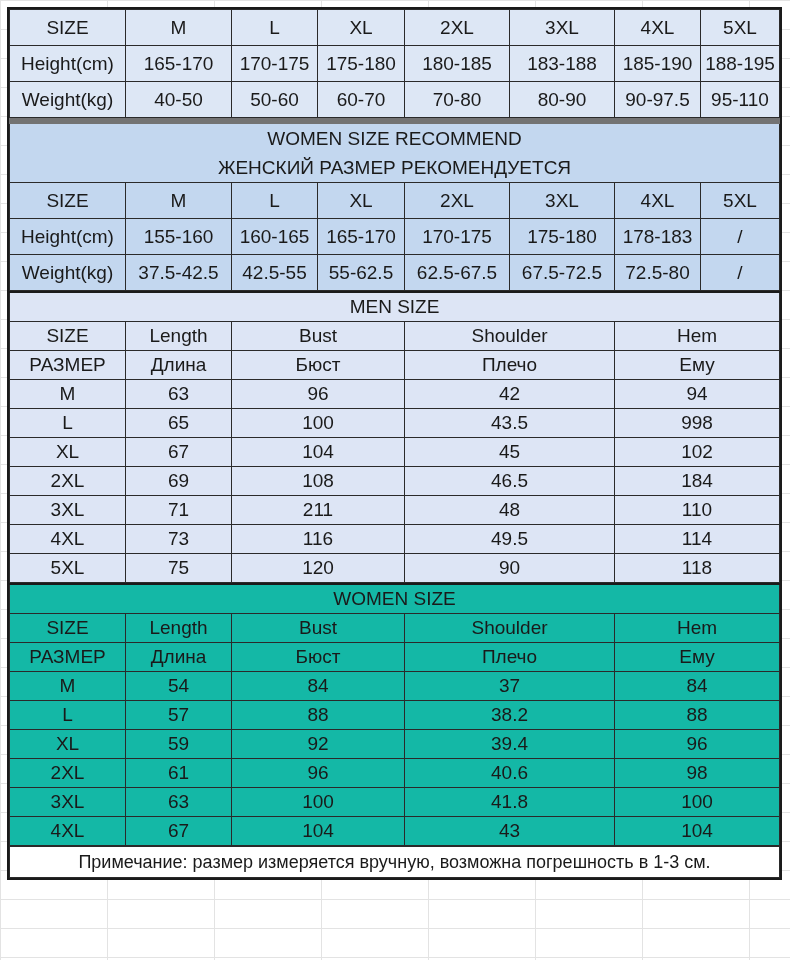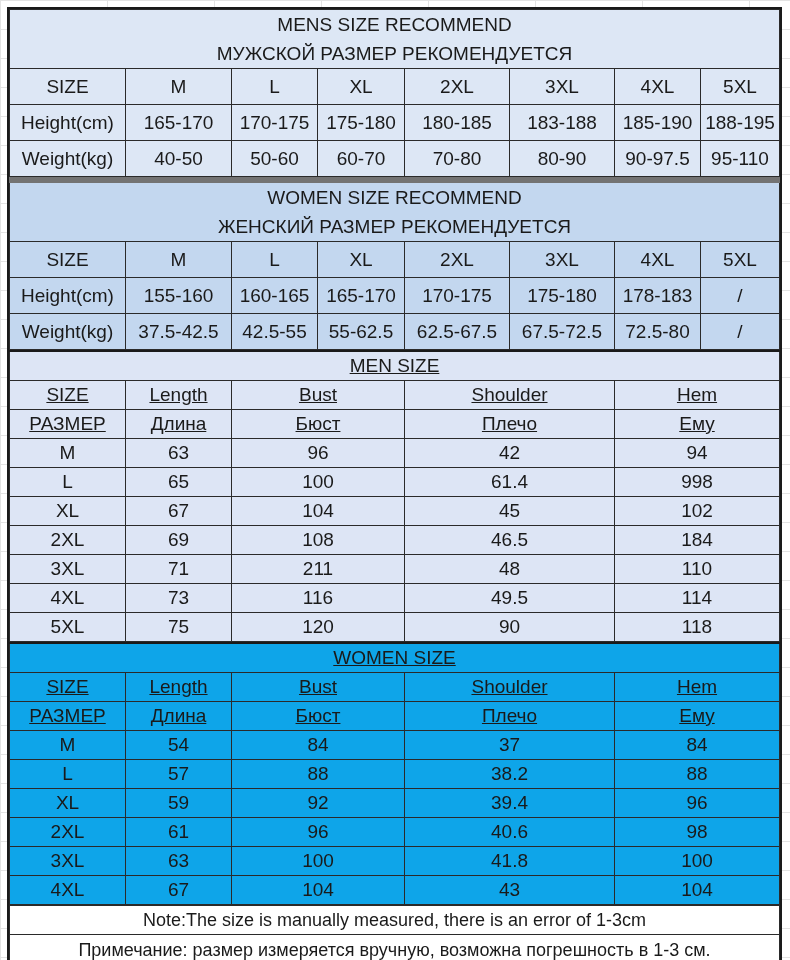--- a/index.html
+++ b/index.html
@@ -24,26 +24,26 @@
   }
   table { border-collapse: collapse; width: 100%; table-layout: fixed; }
   td {
     border: 1.5px solid #2a2a2a;
     text-align: center; vertical-align: middle;
     font-size: 19px; padding: 0; white-space: nowrap; overflow: hidden;
   }
   .t-light td { background: #dde7f5; }
   .t-mid td { background: #c3d7ef; }
   .t-pale td { background: #dde5f5; }
-  .t-blue td { background: #0ea5e9; }
+  .t-blue td { background: #14b8a6; }
   .title-cell { line-height: 29px; }
   .title-line { display: block; height: 29px; }
   .rec tr.r td { height: 35px; }
   .size tr.r td { height: 28px; }
-  .size tr.h td { height: 28px; text-decoration: underline; }
+  .size tr.h td { height: 28px; }
   .note td { background: #ffffff; height: 28px; font-size: 18px; }
   .note tr.n2 td { height: 30px; }
 </style>
 </head>
 <body>
 
 <div class="bg-grid"></div>
 
 <div class="sheet">
 
@@ -52,26 +52,20 @@
       <col style="width:116px">
         <col style="width:106px">
         <col style="width:86px">
         <col style="width:87px">
       <col style="width:105px">
         <col style="width:105px">
         <col style="width:86px">
         <col>
     </colgroup>
     <tbody>
-        <tr>
-      <td colspan="8" class="title-cell" style="height:58px">
-        <span class="title-line">MENS SIZE RECOMMEND</span>
-        <span class="title-line">МУЖСКОЙ РАЗМЕР РЕКОМЕНДУЕТСЯ</span>
-      </td>
-    </tr>
     <tr class="r">
       <td>SIZE</td>
       <td>M</td>
       <td>L</td>
       <td>XL</td>
       <td>2XL</td>
       <td>3XL</td>
       <td>4XL</td>
       <td>5XL</td>
     </tr>
@@ -179,21 +173,21 @@
       <td>M</td>
       <td>63</td>
       <td>96</td>
       <td>42</td>
       <td>94</td>
     </tr>
     <tr class="r">
       <td>L</td>
       <td>65</td>
       <td>100</td>
-      <td>61.4</td>
+      <td>43.5</td>
       <td>998</td>
     </tr>
     <tr class="r">
       <td>XL</td>
       <td>67</td>
       <td>104</td>
       <td>45</td>
       <td>102</td>
     </tr>
     <tr class="r">
@@ -293,22 +287,19 @@
       <td>67</td>
       <td>104</td>
       <td>43</td>
       <td>104</td>
     </tr>
   </tbody>
     </table>
 
   <table class="note">
     <tbody>
-        <tr class="n1">
-      <td>Note:The size is manually measured, there is an error of 1-3cm</td>
-    </tr>
     <tr class="n2">
       <td>Примечание: размер измеряется вручную, возможна погрешность в 1-3 см.</td>
     </tr>
   </tbody>
     </table>
 
 </div>
 
 </body></html>

